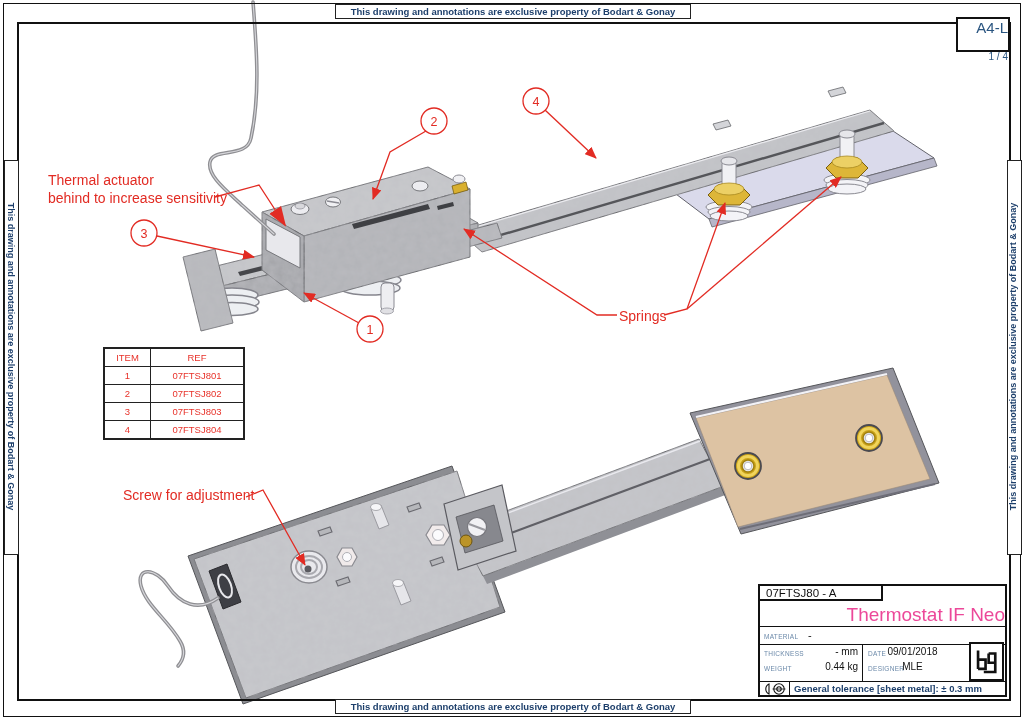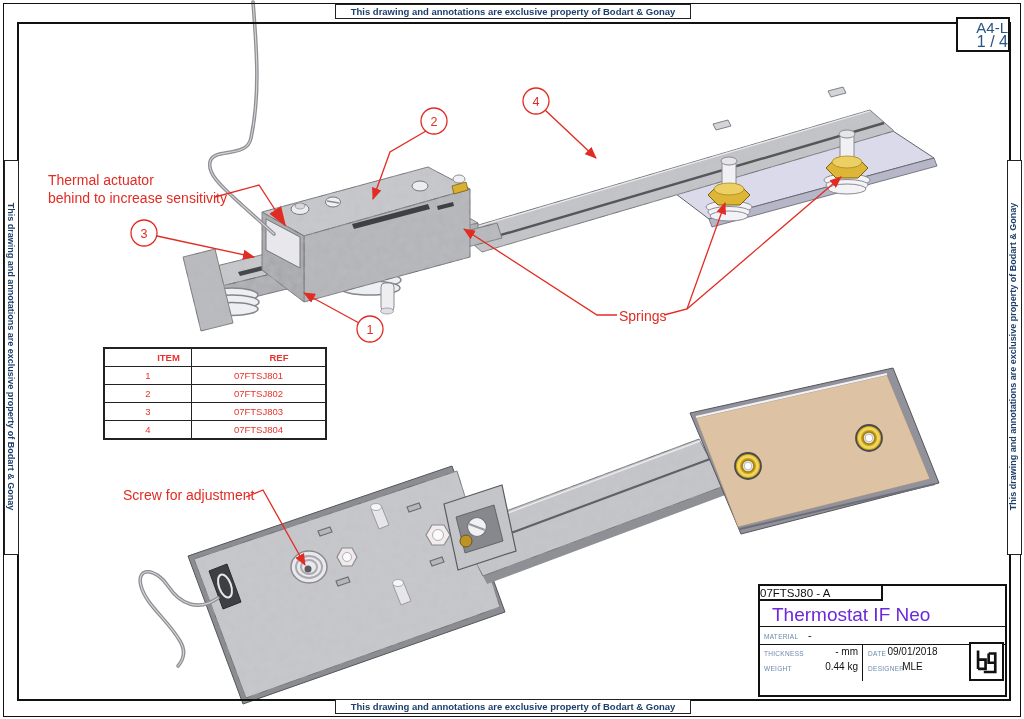--- a/index.html
+++ b/index.html
@@ -8,32 +8,32 @@
   .abs{position:absolute;}
   #outer-frame{left:3px;top:3px;width:1016px;height:712px;border:1px solid #111;}
   #inner-frame{left:17px;top:22px;width:990px;height:675px;border:2px solid #111;}
   .hband{left:335px;width:354px;height:13px;border:1px solid #222;background:#fff;
          text-align:center;line-height:13px;font-size:9.5px;font-weight:bold;color:#1d3f6b;white-space:nowrap;}
   .vband{width:13px;height:393px;border:1px solid #222;background:#fff;}
   .vtext{width:393px;height:13px;line-height:13px;text-align:center;font-size:9px;
          font-weight:bold;color:#1d3f6b;white-space:nowrap;}
   #a4box{left:956px;top:17px;width:50px;height:31px;border:2px solid #111;background:#fff;text-align:right;}
   #a4box .fmt{font-size:15px;line-height:17px;color:#2a5580;}
-  #a4box .pg{font-size:16px;line-height:12px;color:#2a5580;}
+  #a4box .pg{font-size:10px;line-height:12px;color:#2a5580;margin-top:15px;}
   #parts-table{left:103px;top:347px;border-collapse:collapse;border:2px solid #222;}
   #parts-table td{border:1px solid #222;color:#e8322a;font-size:9.5px;text-align:center;
                   height:17px;padding:0;}
   #parts-table td.c1{width:45px;} #parts-table td.c2{width:92px;}
-  #parts-table tr.hd td{font-weight:bold;padding-left:41px;}
+  #parts-table tr.hd td{font-weight:normal;}
   #title-block{left:758px;top:584px;width:249px;height:113px;border:2px solid #111;background:#fff;box-sizing:border-box;}
   #title-block *{position:absolute;box-sizing:border-box;}
   .tb-dwg{left:0;top:0;width:123px;height:15px;border-right:2px solid #111;border-bottom:2px solid #111;
-          font-size:11.5px;line-height:14px;padding-left:0;color:#111;}
+          font-size:11.5px;line-height:14px;padding-left:6px;color:#111;}
   .tb-title{left:0;top:15px;width:245px;height:26px;font-size:19px;line-height:27px;padding-left:12px;
-            border-bottom:1.5px solid #111;color:#6d28d9;}
+            border-bottom:1.5px solid #111;color:#ec4899;text-align:right;}
   .tb-material{left:0;top:41px;width:245px;height:18px;border-bottom:1px solid #111;}
   .lbl{font-size:6.5px;color:#6b89a9;letter-spacing:.3px;}
   .val{font-size:10px;color:#111;}
   .tb-mid-sep{left:102px;top:59px;width:1px;height:36px;background:#111;}
   .tb-logo{left:209px;top:56px;width:35px;height:39px;border:2.5px solid #111;background:#fff;}
   .tb-bottom{left:0;top:95px;width:245px;height:14px;border-top:1.5px solid #111;}
   .tb-sym{left:0;top:0;width:30px;height:14px;border-right:1px solid #111;}
   .tol{left:34px;top:0;font-size:9.5px;font-weight:bold;color:#1d3f6b;line-height:14px;white-space:nowrap;}
   svg text{font-family:"Liberation Sans",sans-serif;}
   .redtxt{fill:#e22b23;font-size:14px;}
@@ -301,15 +301,26 @@
     <span class="lbl" style="left:108px;top:64px;">DATE</span>
     <span class="val" style="left:100px;top:60px;width:105px;text-align:center;">09/01/2018</span>
     <span class="lbl" style="left:108px;top:79px;">DESIGNER</span>
     <span class="val" style="left:100px;top:75px;width:105px;text-align:center;">MLE</span>
     <div class="tb-logo">
       <svg width="30" height="34" viewBox="0 0 34 38">
         <path d="M8,7 V28 M8,17.5 H16.5 V28 H8" fill="none" stroke="#111" stroke-width="3"></path>
         <path d="M20,10.5 H27.5 V31.5 H14.5 M20,10.5 V21 H27.5" fill="none" stroke="#111" stroke-width="3"></path>
       </svg>
     </div>
+    <div class="tb-bottom">
+      <div class="tb-sym">
+        <svg width="28" height="14" viewBox="0 0 28 14">
+          <path d="M9,2 A5.5,5.5 0 0 0 9,12 Z" fill="none" stroke="#111" stroke-width="1.1"></path>
+          <circle cx="19" cy="7" r="5.2" fill="none" stroke="#111" stroke-width="1.1"></circle>
+          <circle cx="19" cy="7" r="2.2" fill="none" stroke="#111" stroke-width="1.1"></circle>
+          <line x1="12.5" y1="7" x2="25.5" y2="7" stroke="#111" stroke-width="0.8"></line>
+        </svg>
+      </div>
+      <div class="tol">General tolerance [sheet metal]: ± 0.3 mm</div>
+    </div>
   </div>
 
 </div>
 
 </body></html>

